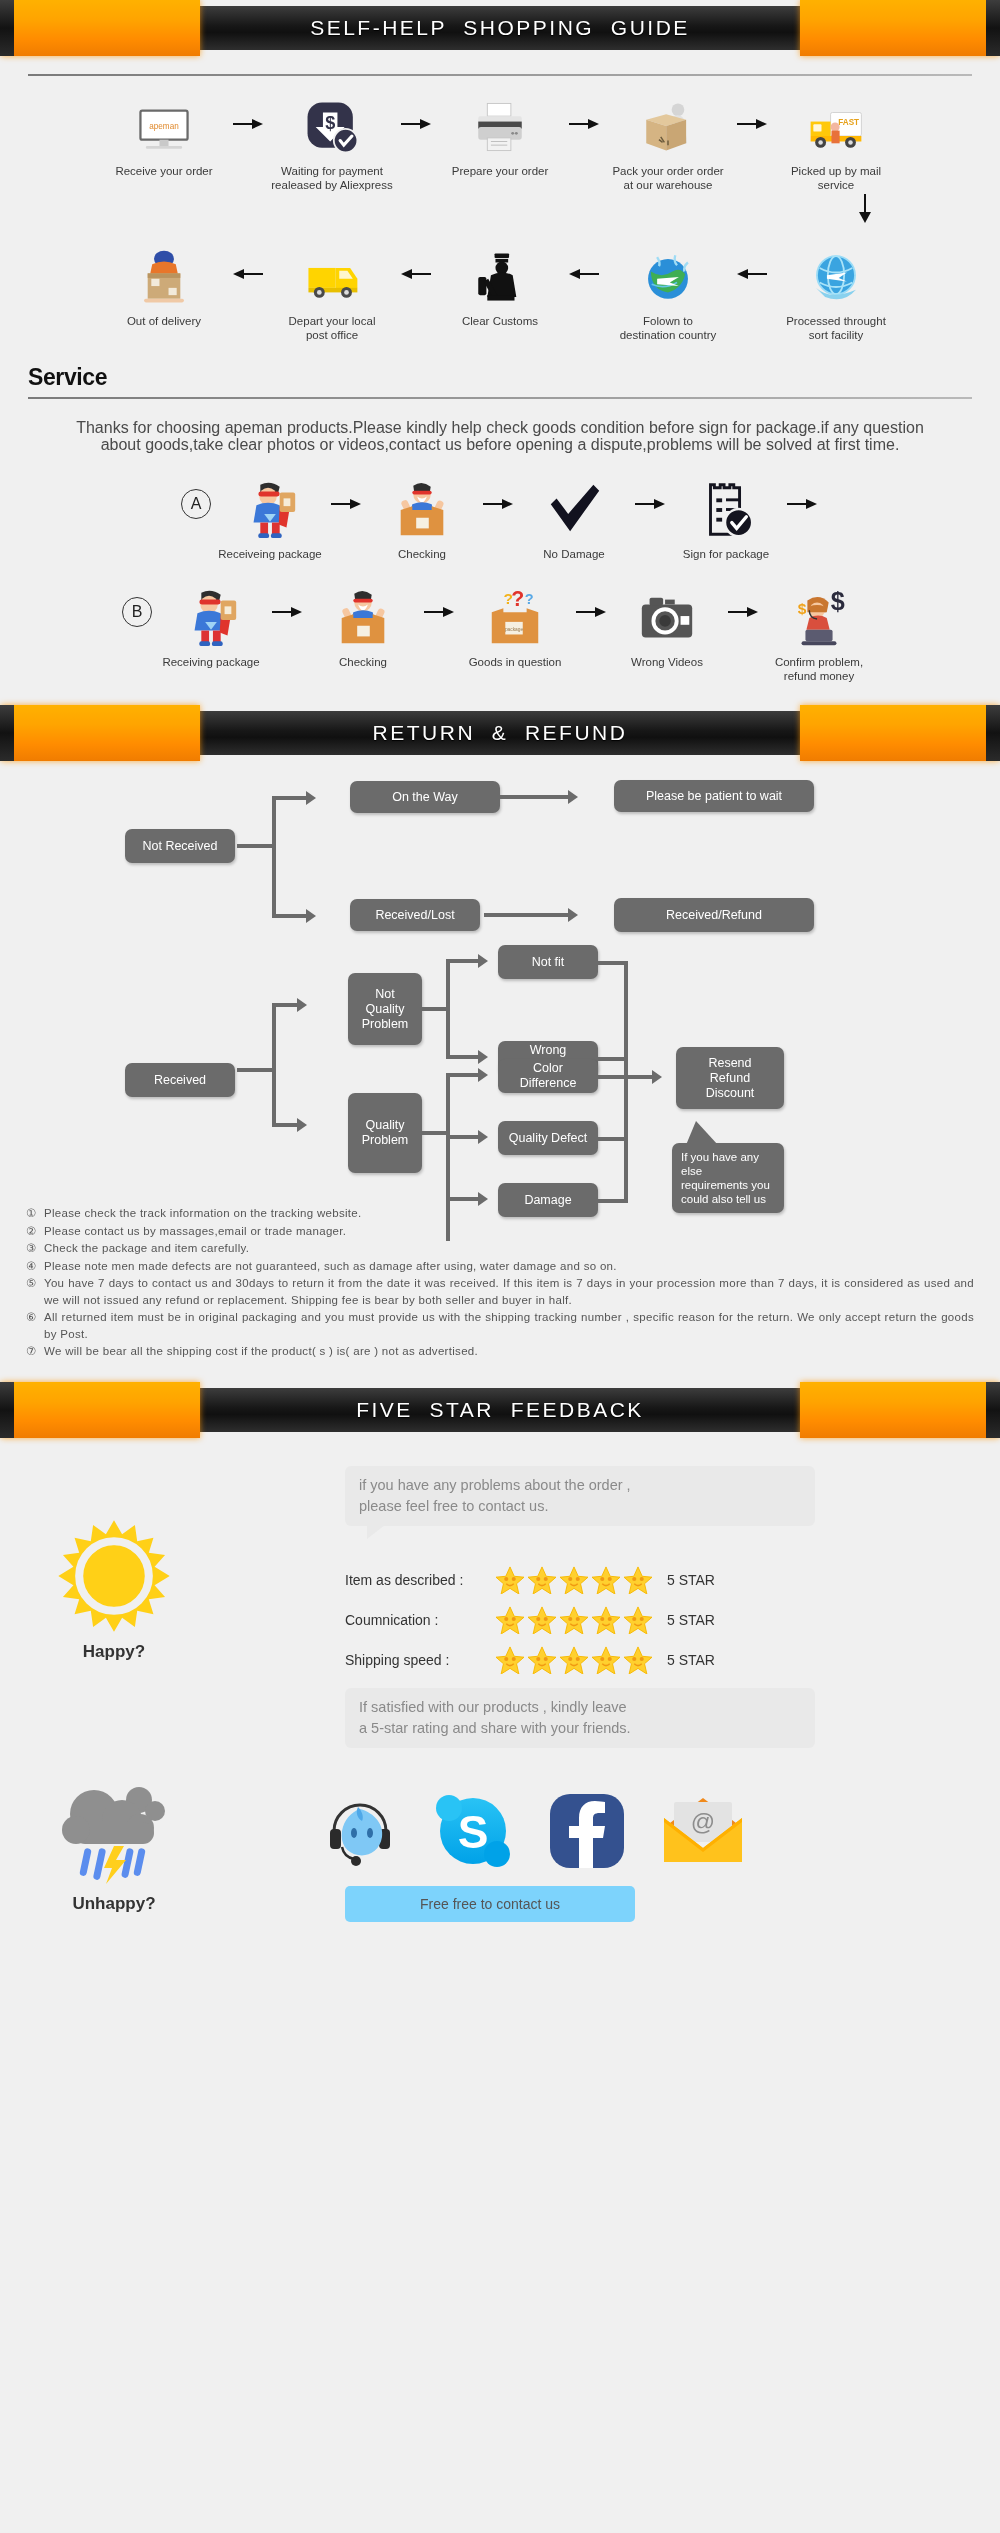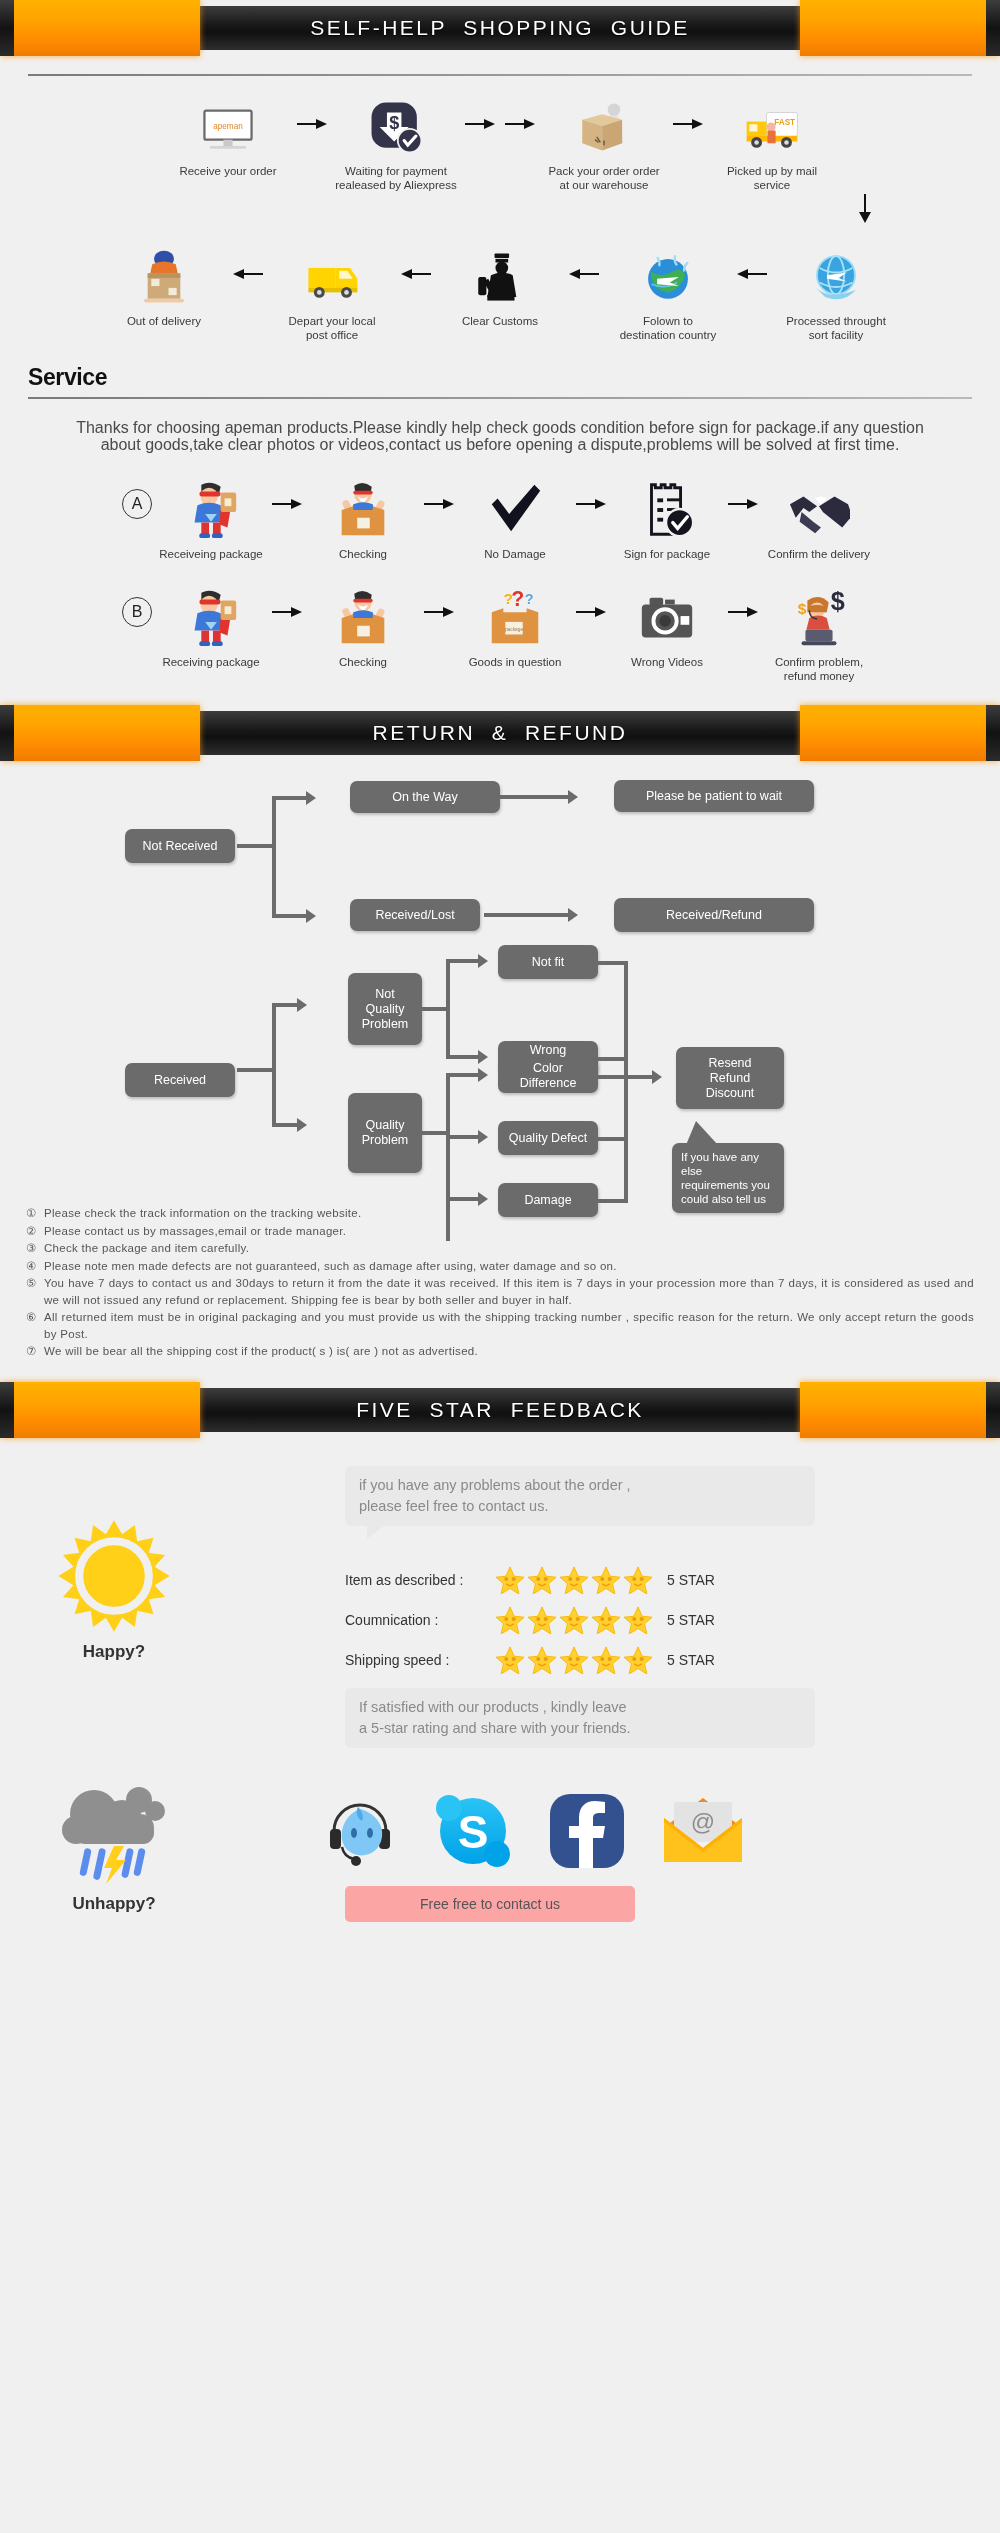--- a/index.html
+++ b/index.html
@@ -135,21 +135,21 @@
   .rate-row{ display:flex; align-items:center; font-size:14px; color:#333; margin-bottom:12px;}
   .rate-row .lbl{ width:150px;}
   .stars{ width:172px; display:flex; gap:2px;}
   .rate-row .val{ font-size:14px; color:#333;}
 
   .mood{ position:absolute; text-align:center; width:200px;}
   .mood .mtxt{ font-size:17px; font-weight:bold; color:#333; margin-top:4px;}
 
   .socials{ position:absolute; display:flex; align-items:center; gap:32px;}
   .contact-btn{
-    position:absolute; background:#fca5a5; color:#555;
+    position:absolute; background:#7dd3fc; color:#555;
     border-radius:5px; font-size:14px; padding:10px 0; width:290px; text-align:center;
   }
 </style>
 </head>
 <body>
 
 <div class="banner">
   <div class="bar"></div>
   <div class="cap left">
       <div class="tip"></div>
@@ -193,20 +193,36 @@
         </svg>
       </div>
       <div class="cap2" style="white-space: pre-line;">Waiting for payment
 realeased by Aliexpress</div>
     </div>
     <div class="arrow">
       <svg width="30" height="12">
         <line x1="0" y1="6" x2="20" y2="6" stroke="#111" stroke-width="2"></line>
         <polygon points="30,6 19,1 19,11" fill="#111"></polygon>
       </svg>
+    </div>
+    <div class="step">
+      <div class="art">
+        <svg width="58" height="58" viewBox="0 0 64 64">
+          <rect x="18" y="6" width="26" height="14" fill="#fff" stroke="#c5c5c5"></rect>
+          <rect x="8" y="20" width="48" height="8" rx="2" fill="#e4e4e4"></rect>
+          <rect x="8" y="26" width="48" height="8" fill="#4a4a4a"></rect>
+          <rect x="8" y="32" width="48" height="14" rx="3" fill="#cfcfcf"></rect>
+          <circle cx="46" cy="39" r="1.6" fill="#8a8a8a"></circle>
+          <circle cx="50" cy="39" r="1.6" fill="#8a8a8a"></circle>
+          <rect x="18" y="44" width="26" height="14" fill="#f2f2f2" stroke="#c5c5c5"></rect>
+          <line x1="22" y1="48" x2="40" y2="48" stroke="#bbb"></line>
+          <line x1="22" y1="52" x2="40" y2="52" stroke="#bbb"></line>
+        </svg>
+      </div>
+      <div class="cap2" style="white-space: pre-line;">Prepare your order</div>
     </div>
     <div class="arrow">
       <svg width="30" height="12">
         <line x1="0" y1="6" x2="20" y2="6" stroke="#111" stroke-width="2"></line>
         <polygon points="30,6 19,1 19,11" fill="#111"></polygon>
       </svg>
     </div>
     <div class="step">
       <div class="art">
         <svg width="58" height="58" viewBox="0 0 64 64">
@@ -434,31 +450,20 @@
             <path d="M38 45 l5 6 l10 -12" stroke="#fff" stroke-width="3.5" fill="none" stroke-linecap="round"></path>
           </svg>
         </div>
         <div class="cap2" style="white-space: pre-line;">Sign for package</div>
       </div>
       <div class="arrow sm">
         <svg width="30" height="12">
           <line x1="0" y1="6" x2="20" y2="6" stroke="#111" stroke-width="2"></line>
           <polygon points="30,6 19,1 19,11" fill="#111"></polygon>
         </svg>
-      </div>
-      <div class="abstep">
-        <div class="art">
-          <svg width="62" height="62" viewBox="0 0 64 64">
-            <path d="M2 26 l14 -8 l14 10 l-8 6 l-6 -4 l-8 10z" fill="#2b2b3d"></path>
-            <path d="M62 26 l-14 -8 l-16 10 l4 6 l20 16 l10 -12z" fill="#2b2b3d"></path>
-            <path d="M14 34 l12 10 l8 6 l-6 6 l-16 -12z" fill="#3b3b52"></path>
-            <path d="M28 20 q6 -4 12 0 l-6 6z" fill="#fff"></path>
-          </svg>
-        </div>
-        <div class="cap2" style="white-space: pre-line;">Confirm the delivery</div>
       </div>
     </div>
 </div>
 <div class="abrow">
   <div class="circle">B</div>
   <div id="rowB" style="display:flex;align-items:flex-start">
       <div class="abstep">
         <div class="art">
           <svg width="62" height="62" viewBox="0 0 64 64">
             <path d="M22 6 q10 -5 20 2 l-2 8 h-18z" fill="#2e2e2e"></path>

